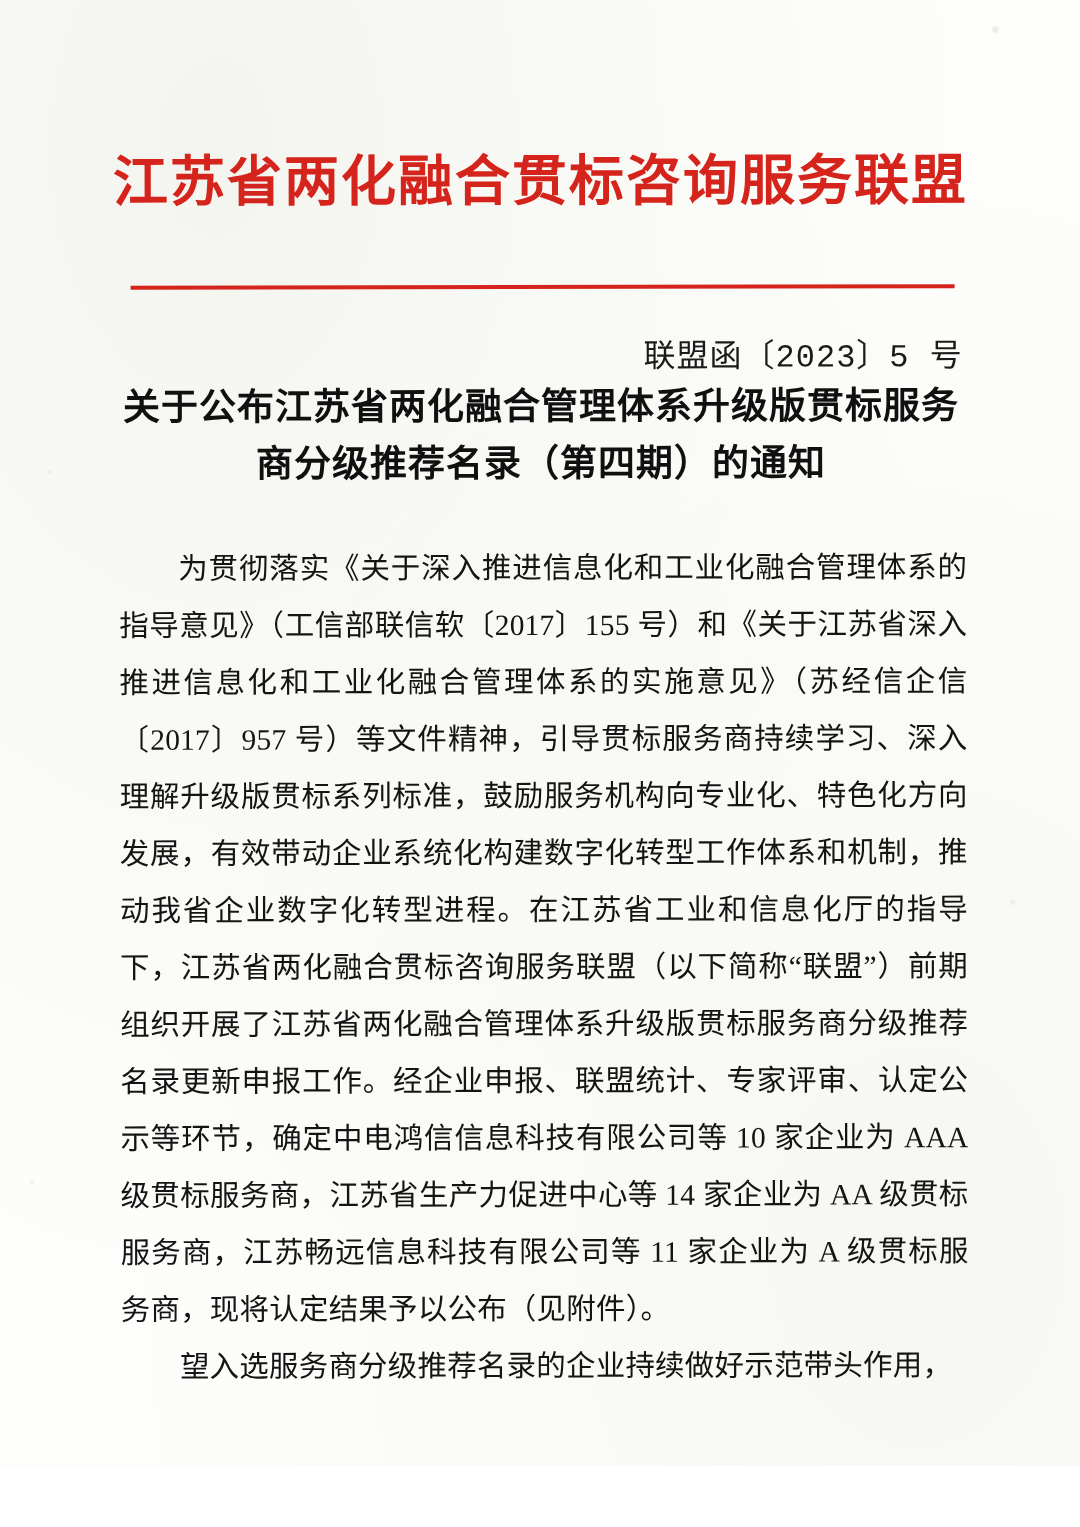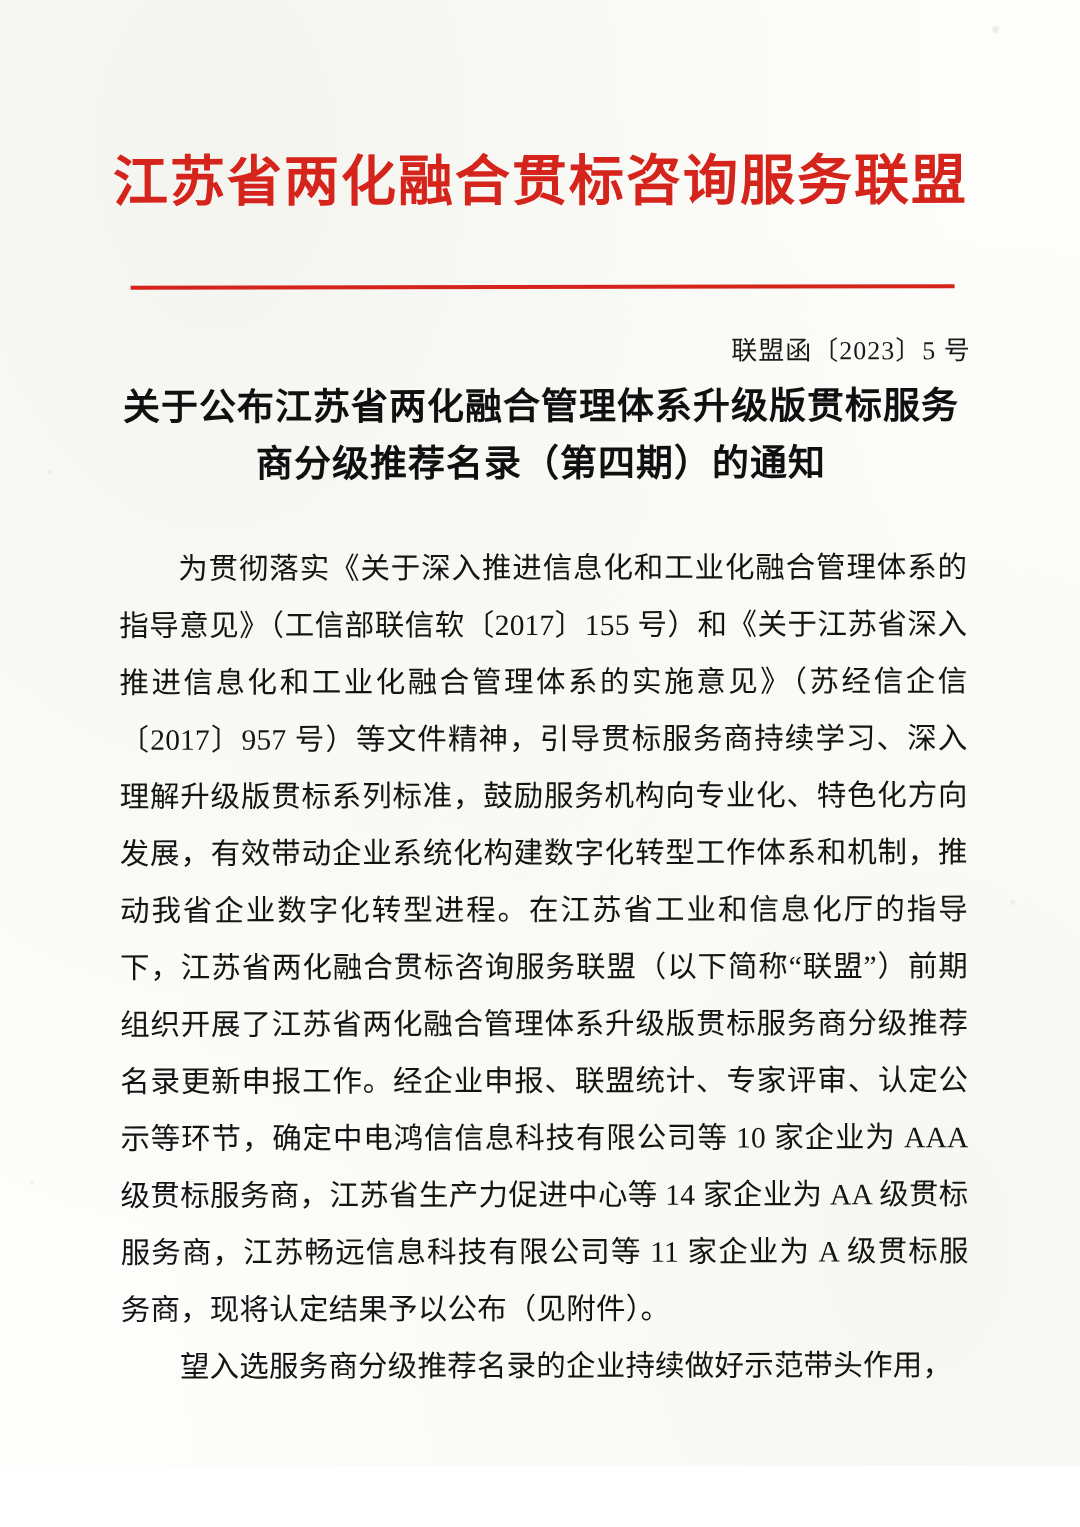--- a/index.html
+++ b/index.html
@@ -63,25 +63,26 @@
     left: 20px;
     top: 285px;
     width: 824px;
     height: 4px;
     background: #d5241c;
   }
 
   
   .doc-number {
     position: absolute;
-    right: 0;
+    right: 8px;
     top: 330px;
-    font-size: 26px;
+    font-size: 32px;
     color: #1a1a1a;
     letter-spacing: 1px;
+    font-family: Liberation Mono, monospace;
   }
 
   
   .doc-title {
     position: absolute;
     left: 10px;
     top: 378px;
     width: 840px;
     text-align: center;
     font-weight: bold;

